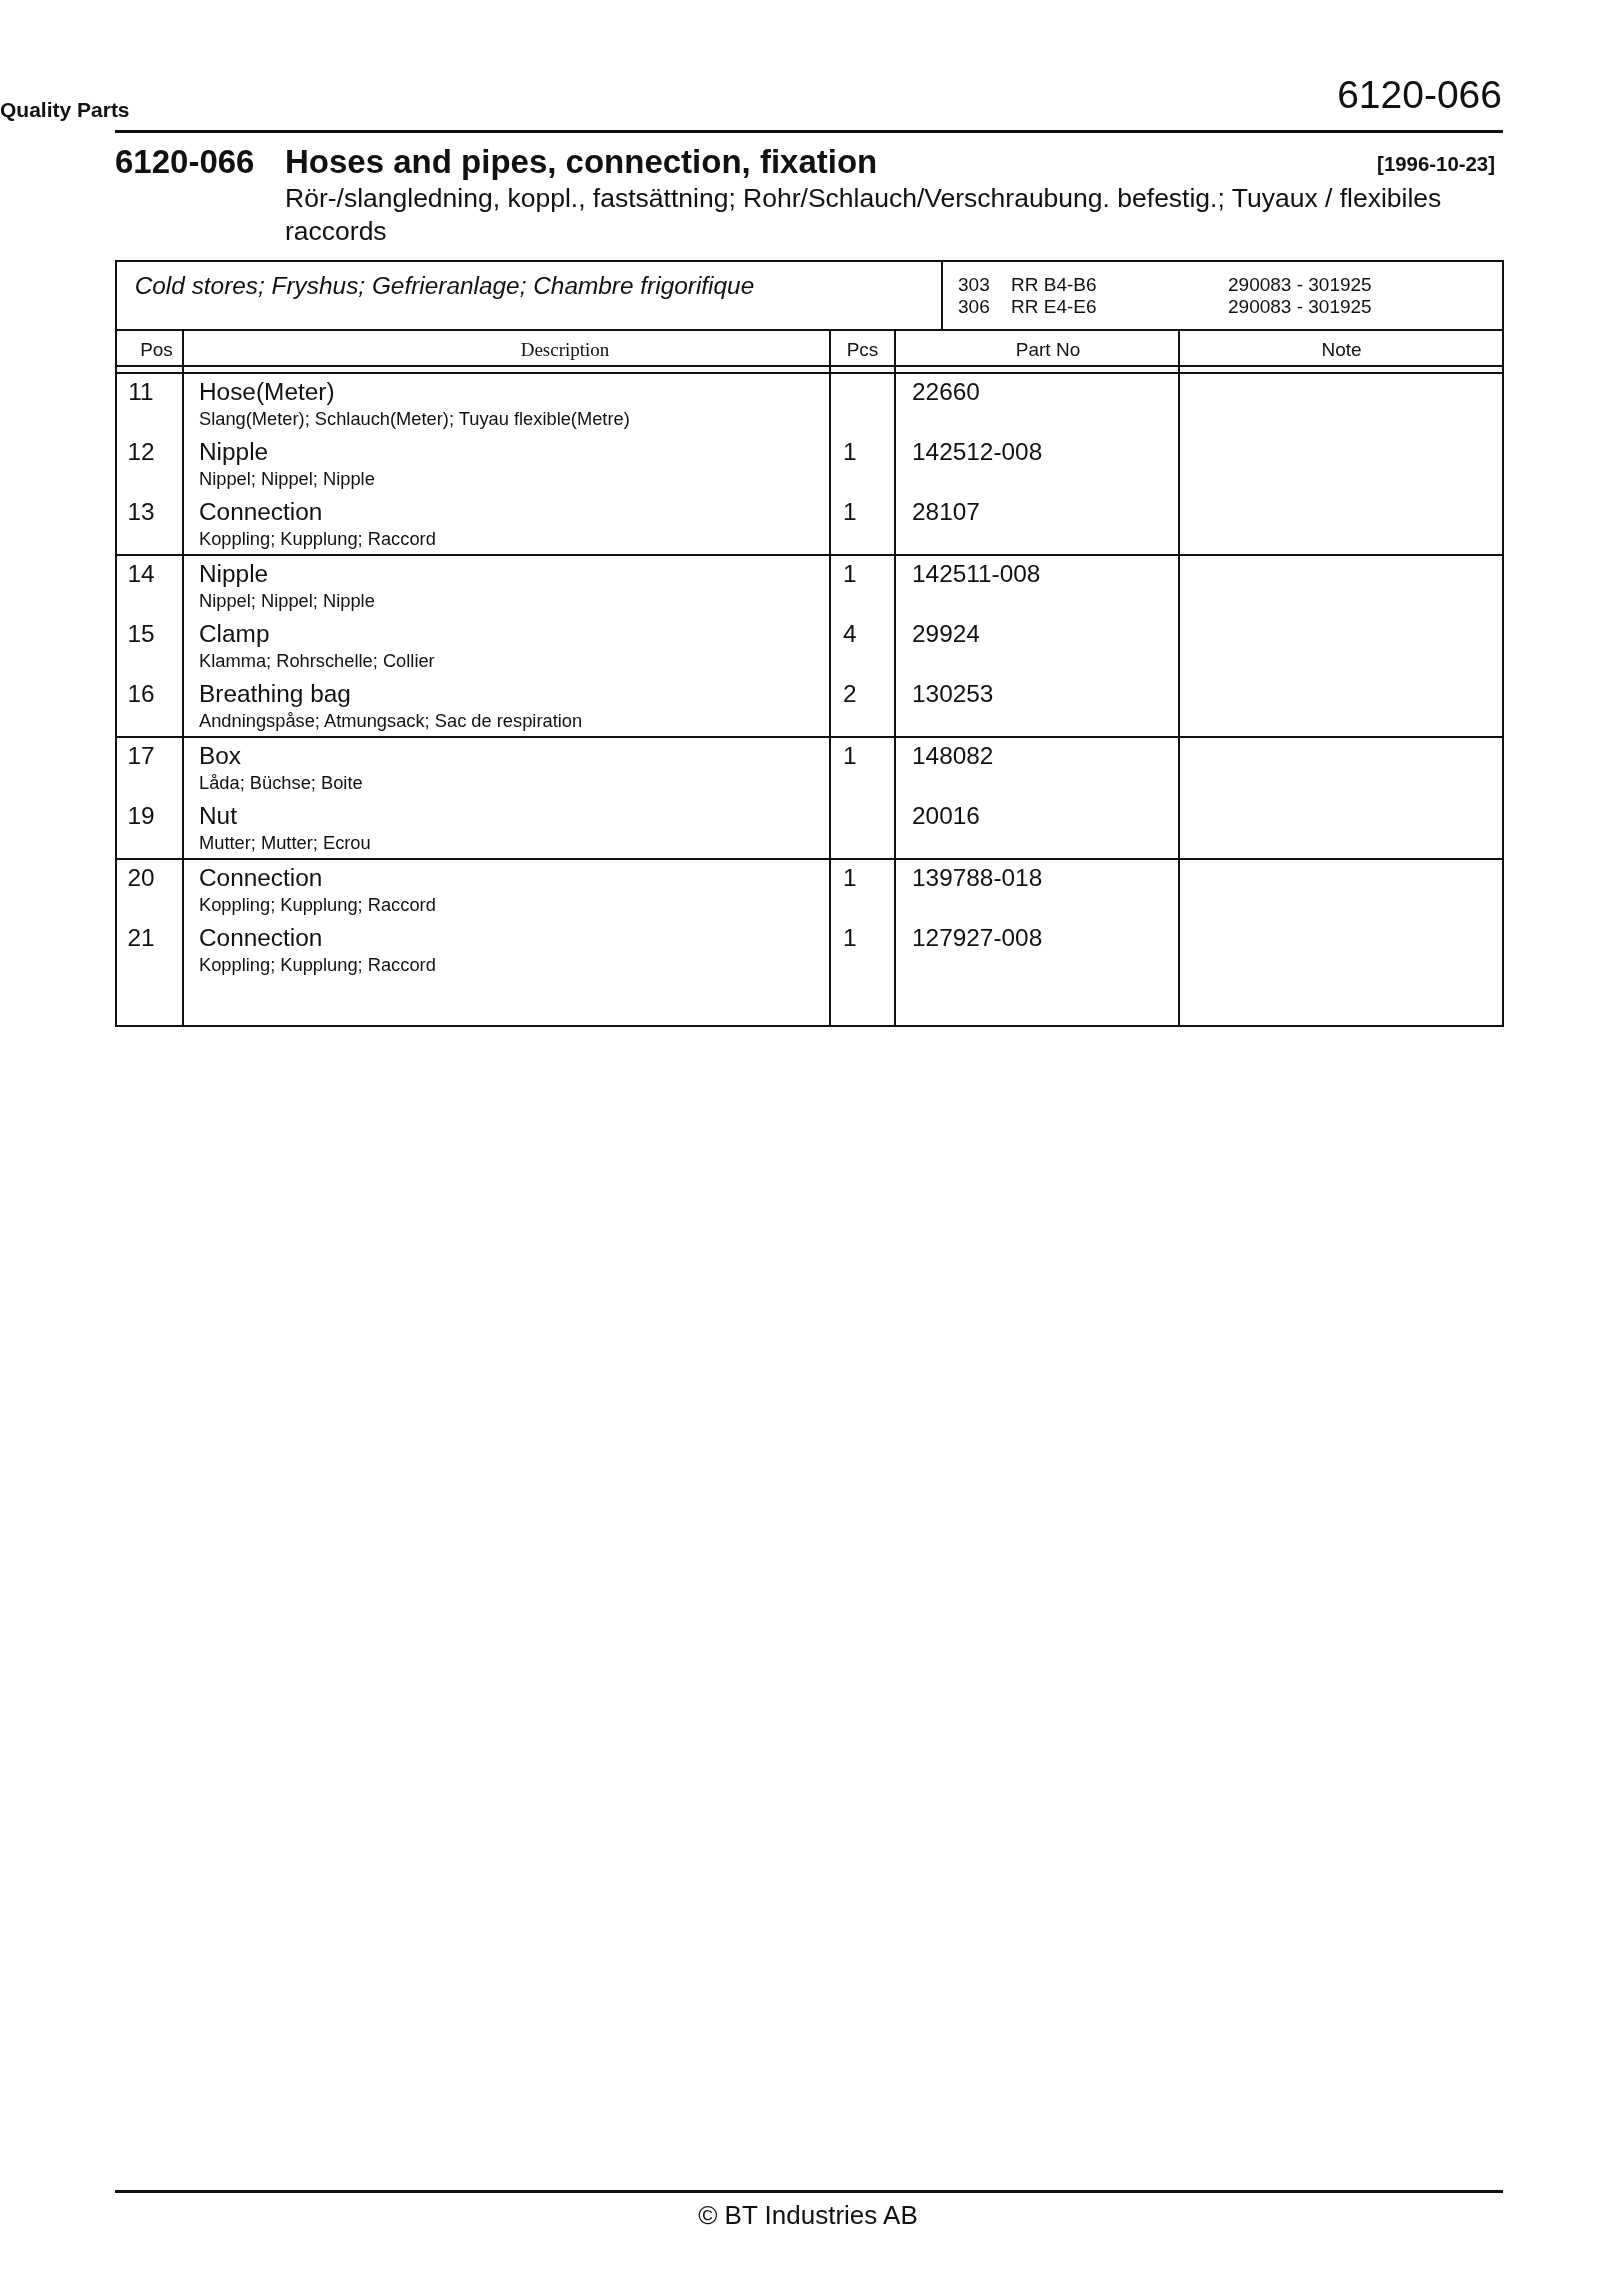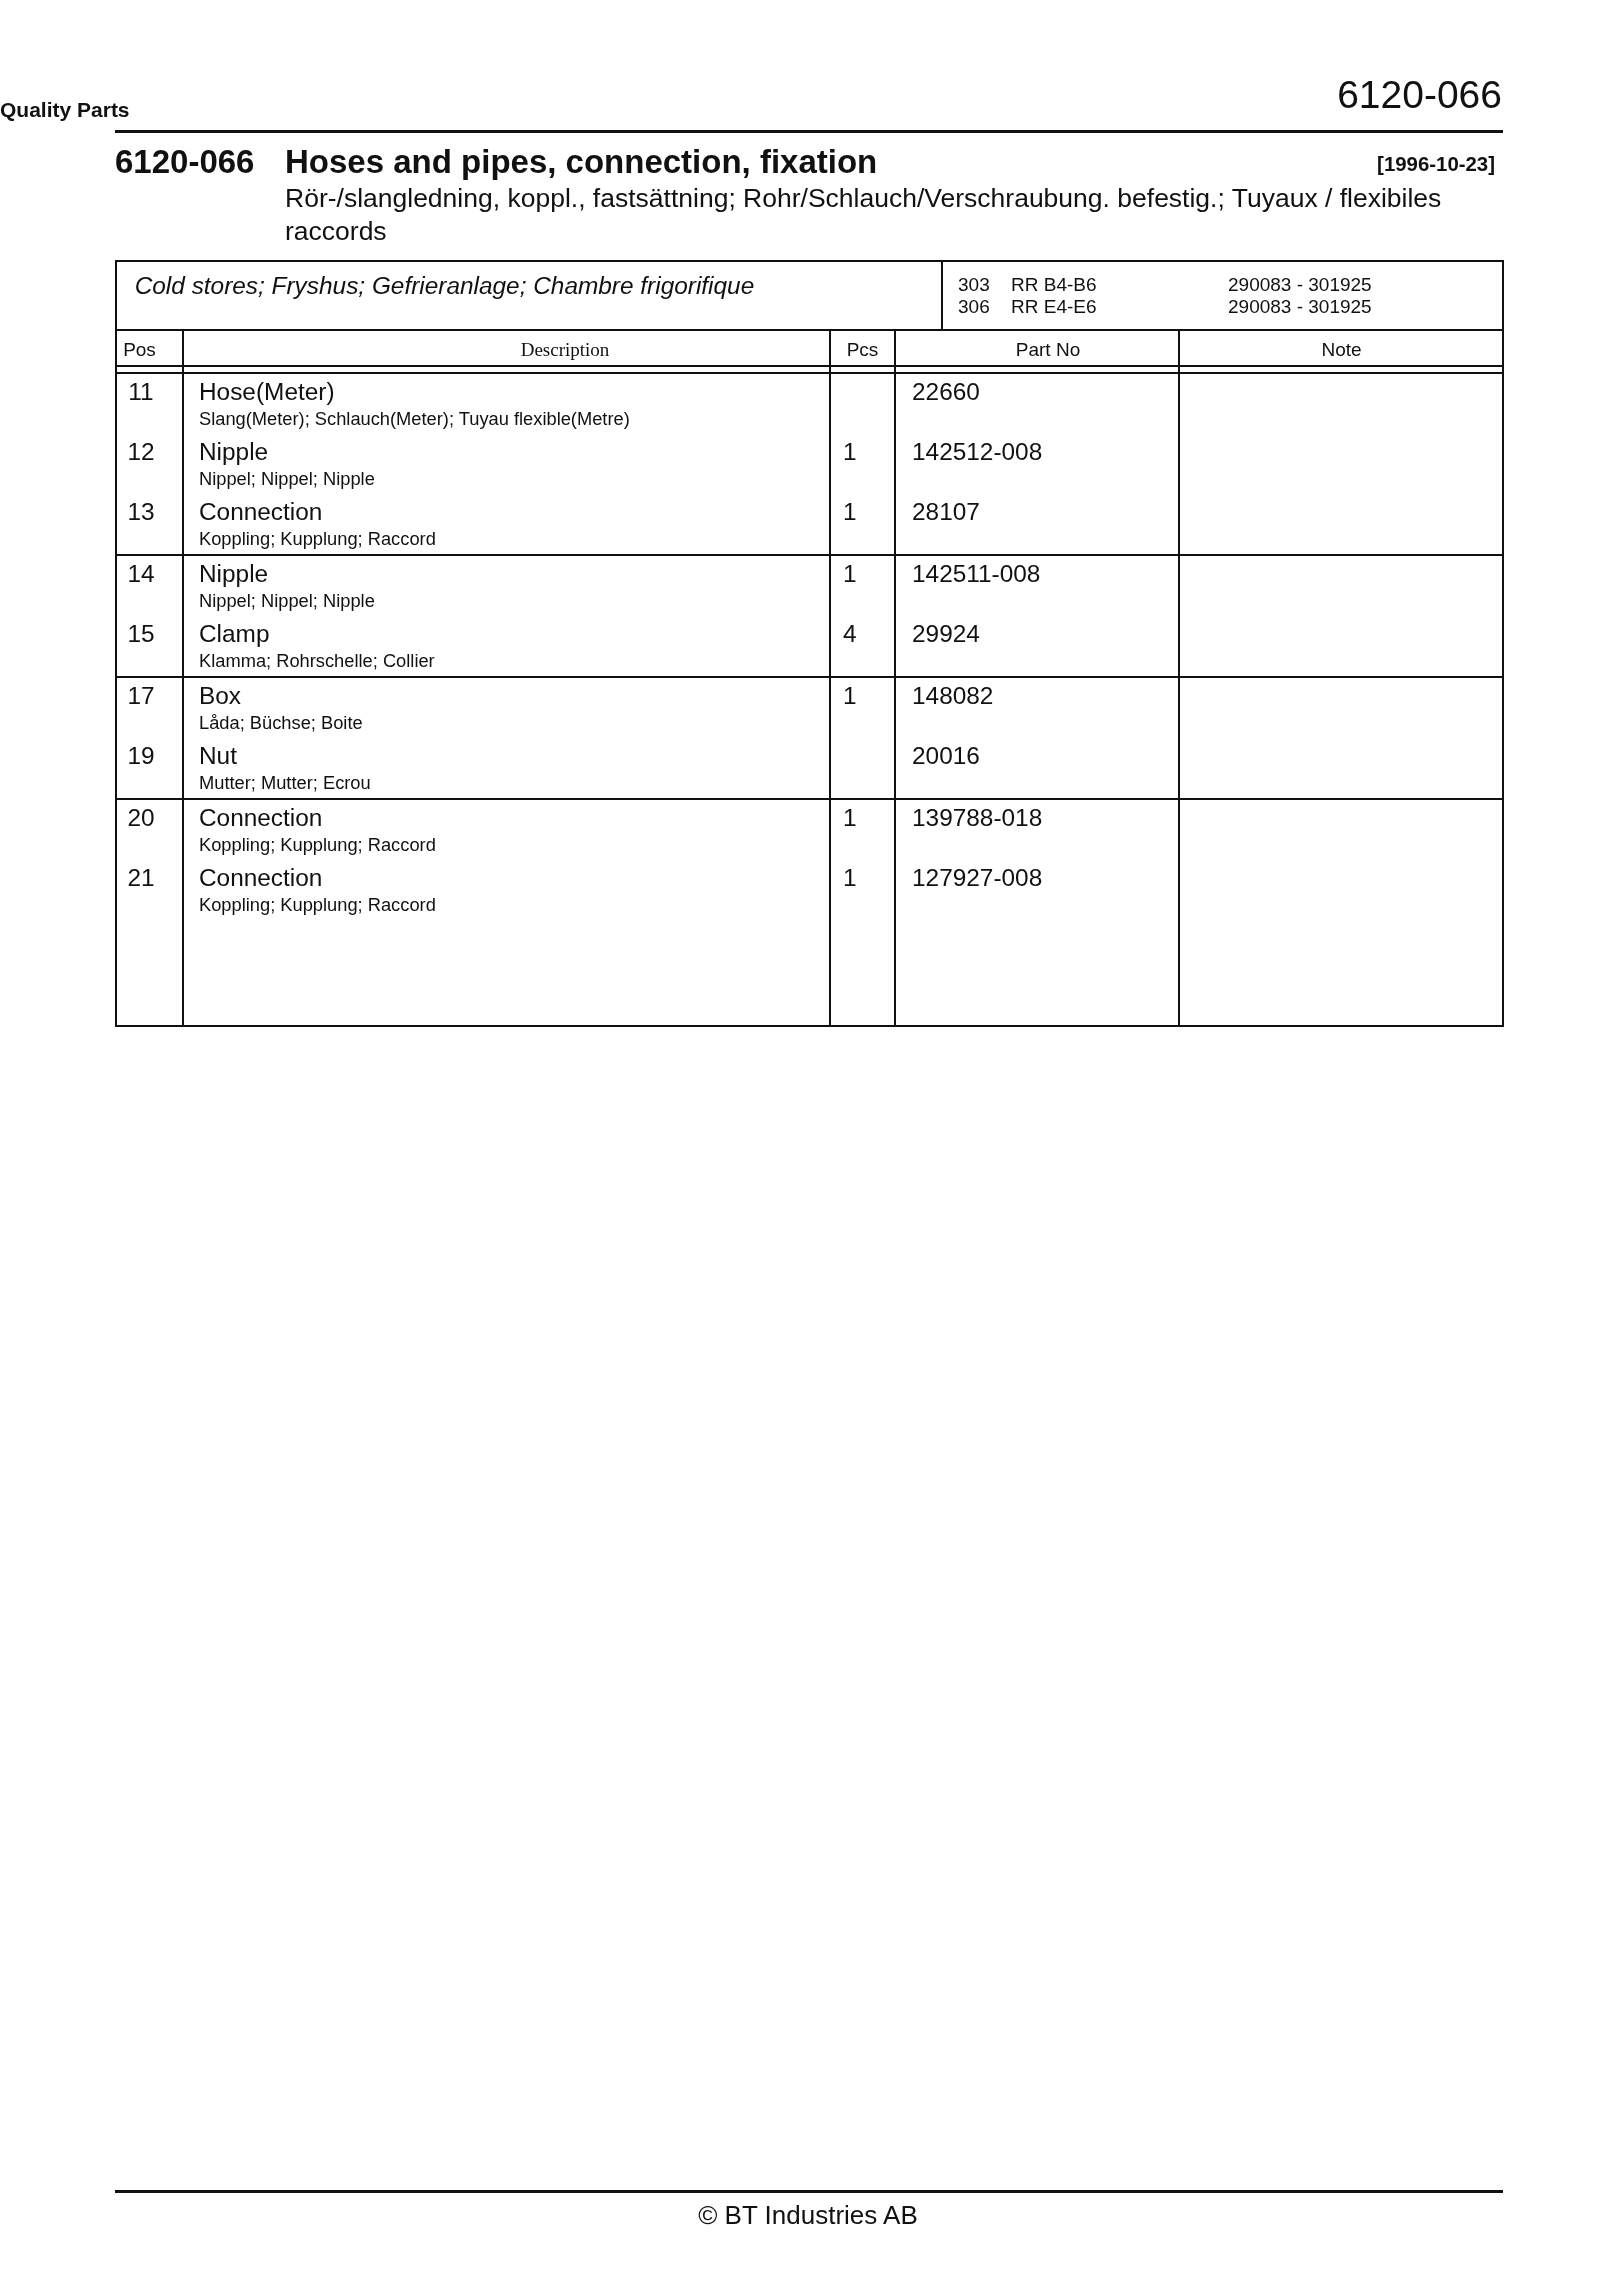--- a/index.html
+++ b/index.html
@@ -77,21 +77,21 @@
       </div>
       <div class="info-row">
         <span class="m">306</span>
         <span class="t">RR E4-E6</span>
         <span class="r">290083 - 301925</span>
       </div>
     </div>
   </div>
 
   <div class="colhdr">
-    <div class="c" style="left:0;width:45px;">Pos</div>
+    <div class="c" style="left:0;width:45px;padding-left:17px;">Pos</div>
     <div class="c" style="left:67px;width:762px;font-family:Liberation Serif, serif;">Description</div>
     <div class="c" style="left:713px;width:65px;">Pcs</div>
     <div class="c" style="left:778px;width:284px;margin-left:11px;">Part No</div>
     <div class="c" style="left:1063px;width:323px;">Note</div>
   </div>
   <div class="hline" style="top:103px;height:2px;"></div>
 
   <div class="vline" style="left:65px;top:69px;height:694px;"></div>
   <div class="vline" style="left:712px;top:69px;height:694px;"></div>
   <div class="vline" style="left:777px;top:69px;height:694px;"></div>
@@ -136,20 +136,28 @@
         <div class="note"></div>
       </div>
       <div class="item">
         <div class="pos">15</div>
         <div class="desc">Clamp</div>
         <div class="tr">Klamma; Rohrschelle; Collier</div>
         <div class="pcs">4</div>
         <div class="pn">29924</div>
         <div class="note"></div>
       </div>
+      <div class="item">
+        <div class="pos">16</div>
+        <div class="desc">Breathing bag</div>
+        <div class="tr">Andningspåse; Atmungsack; Sac de respiration</div>
+        <div class="pcs">2</div>
+        <div class="pn">130253</div>
+        <div class="note"></div>
+      </div>
     </div>
 
     <div class="group">
       <div class="item">
         <div class="pos">17</div>
         <div class="desc">Box</div>
         <div class="tr">Låda; Büchse; Boite</div>
         <div class="pcs">1</div>
         <div class="pn">148082</div>
         <div class="note"></div>

